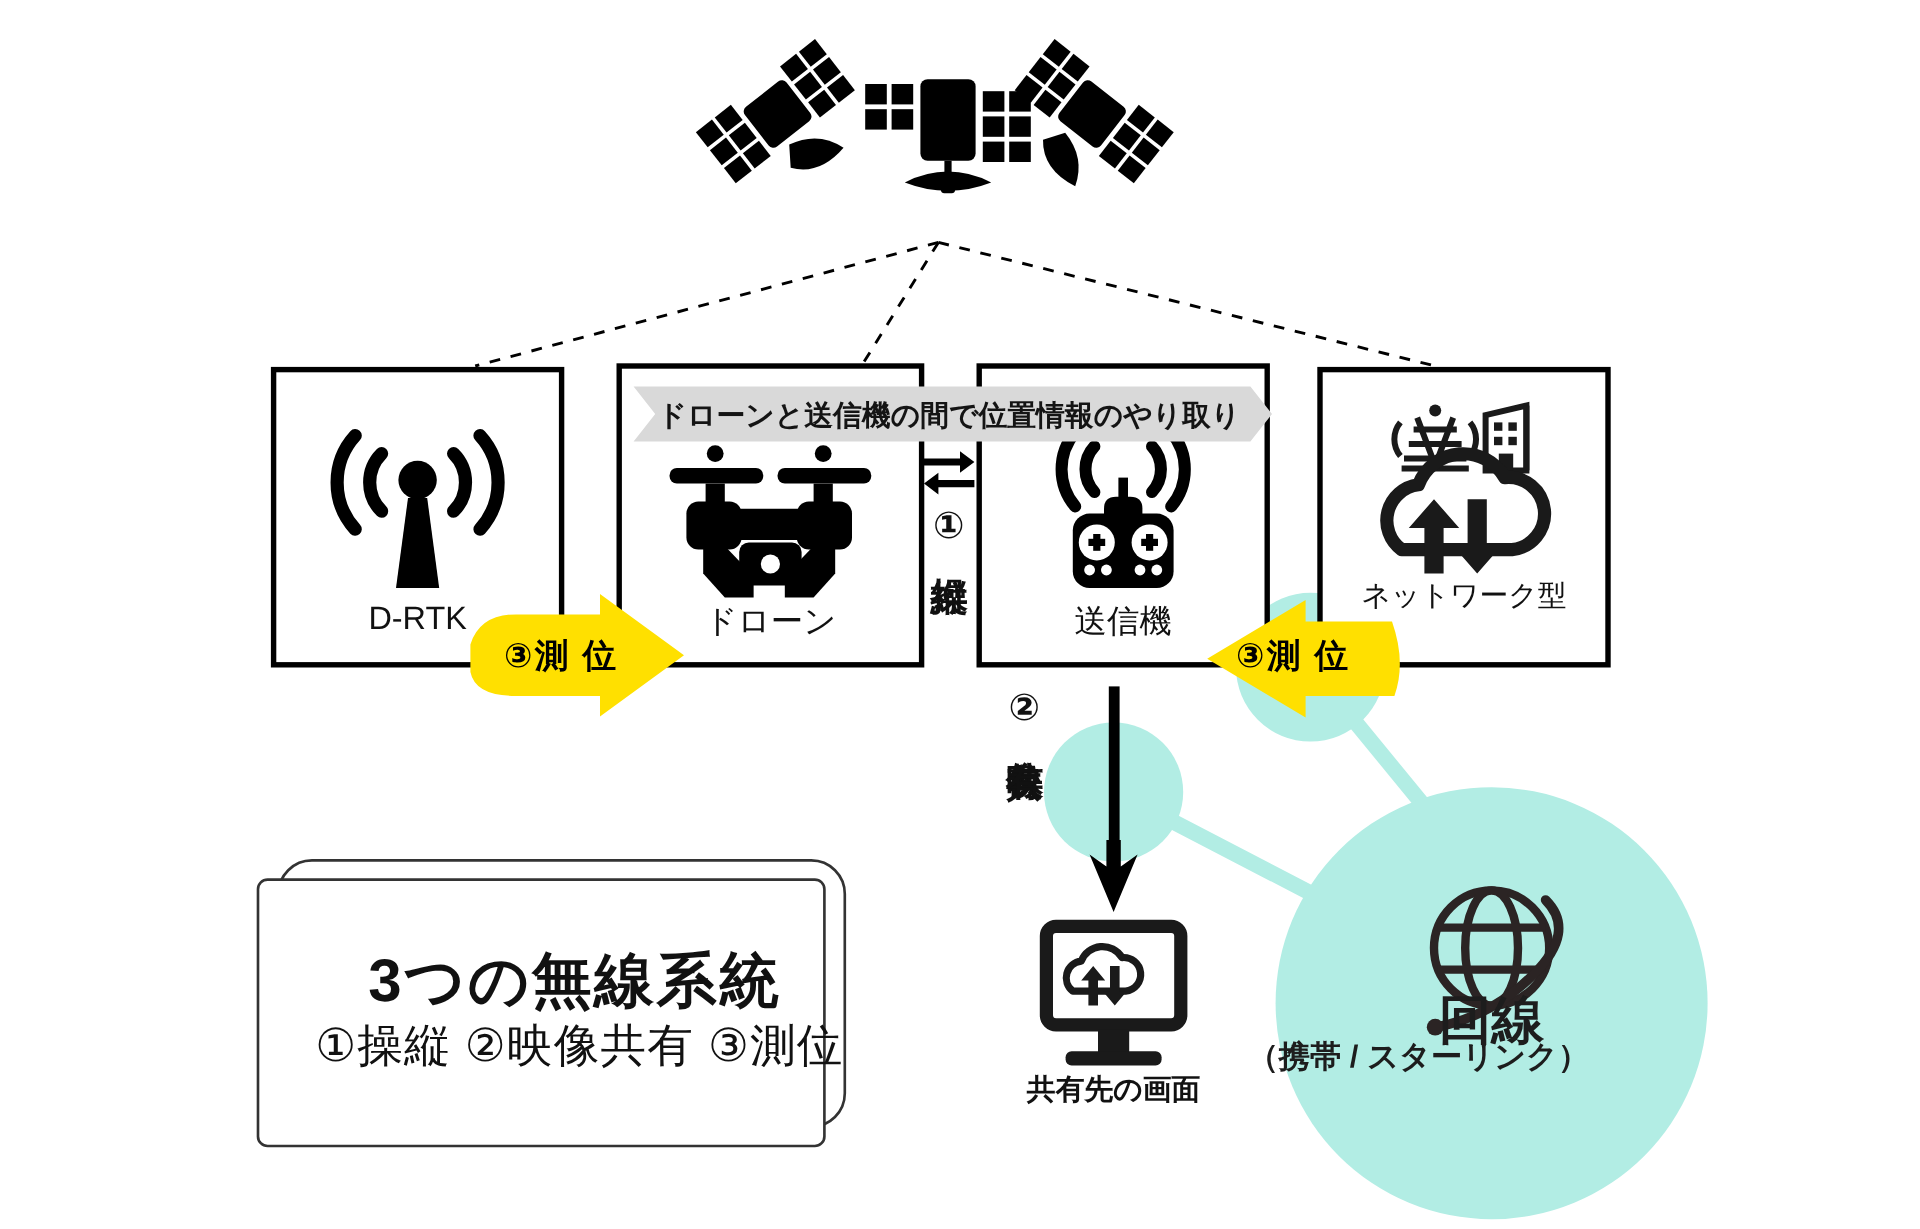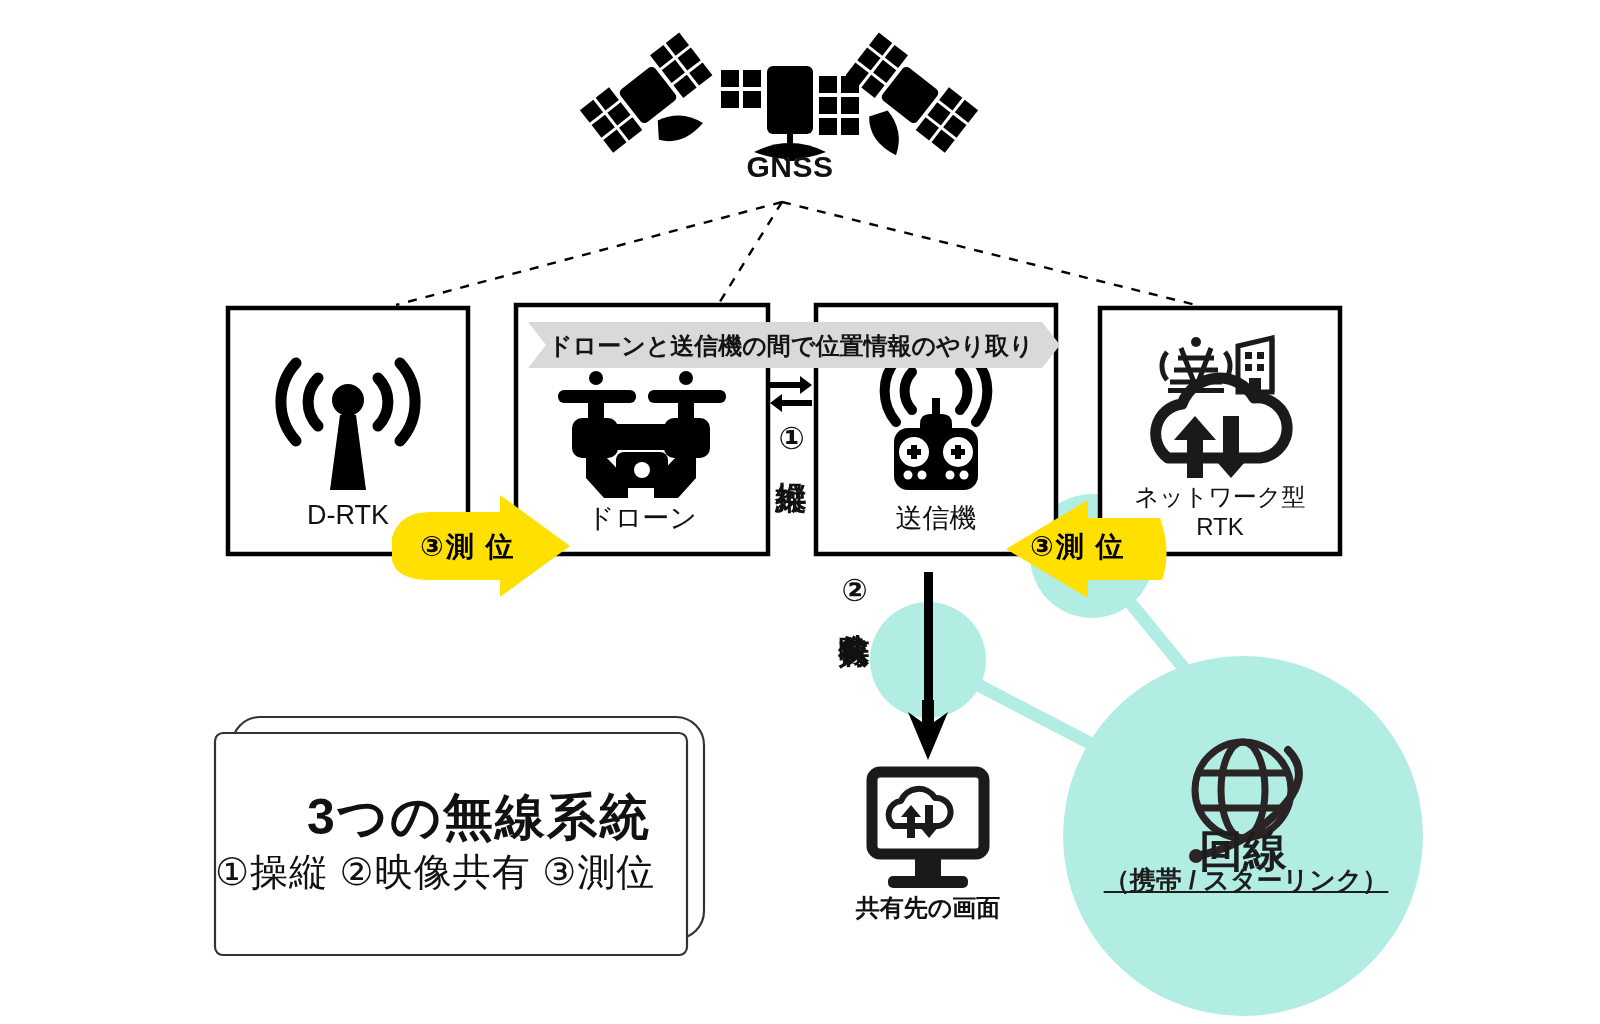--- a/index.html
+++ b/index.html
@@ -32,22 +32,22 @@
     font-size:28px;font-weight:800;white-space:nowrap;letter-spacing:2px;
     color:#000;
   }
   .caption-sm{font-size:24px;font-weight:600;text-align:center;white-space:nowrap;}
   .legend-title{
     font-size:50px;font-weight:800;letter-spacing:2px;text-align:center;
     line-height:1.1;
     margin-left:28px;
   }
   .legend-sub{
-    font-size:38px;font-weight:500;letter-spacing:1px;text-align:left;
-    line-height:1.1;margin-top:4px;
+    font-size:38px;font-weight:500;letter-spacing:1px;text-align:right;
+    line-height:1.1;margin-top:4px;padding-left:16px;
   }
   .circle-title{
     font-size:44px;font-weight:700;text-align:center;line-height:1.15;color:#1d1d1d;
   }
   .circle-sub{
     font-size:26px;font-weight:600;text-align:center;line-height:1.15;color:#1d1d1d;
   }
 </style>
 </head>
 <body>
@@ -263,41 +263,39 @@
                Q 396 580 392 560 Z" fill="#FFE000"></path>
     </g>
 
     <g>
       <path d="M 1160 518 L 1088 518 L 1088 500 L 1006 549 L 1088 598 L 1088 580 L 1162 580
                Q 1172 552 1160 518 Z" fill="#FFE000"></path>
     </g>
 
   </svg>
 
-  <div class="abs gnss-label">GNSS</div>
 
   <div class="abs ribbon-text" style="left:548px;top:330px;">ドローンと送信機の間で位置情報のやり取り</div>
 
   <div class="abs box-caption" style="left:516px;top:500px;width:252px;">ドローン</div>
   <div class="abs box-caption" style="left:228px;top:500px;width:240px;">D-RTK</div>
   <div class="abs box-caption" style="left:816px;top:500px;width:240px;">送信機</div>
   <div class="abs box-caption small" style="left:1100px;top:482px;width:240px;">
     <div>ネットワーク型</div>
-    <div>RTK</div>
   </div>
 
   <div class="abs vert" style="left:775px;top:420px;">①操縦</div>
 
   <div class="abs vert" style="left:838px;top:572px;">②映像共有</div>
 
   <div class="abs arrow-text" style="left:420px;top:528px;">③測 位</div>
   <div class="abs arrow-text" style="left:1030px;top:528px;">③測 位</div>
 
 
   <div class="abs caption-sm" style="left:828px;top:892px;width:200px;">共有先の画面</div>
 
   <div class="abs circle-title" style="left:1103px;top:826px;width:280px;">回線</div>
-  <div class="abs circle-sub" style="left:1096px;top:866px;width:300px;text-decoration:underline;">（携帯 / スターリンク）</div>
+  <div class="abs circle-sub" style="left:1032px;top:866px;width:300px;">（携帯 / スターリンク）</div>
 
   <div class="abs legend-title" style="left:215px;top:790px;width:472px;">3つの無線系統</div>
   <div class="abs legend-sub" style="left:215px;top:848px;width:472px;">①操縦 ②映像共有 ③測位</div>
 
 </div>
 
 </body></html>

